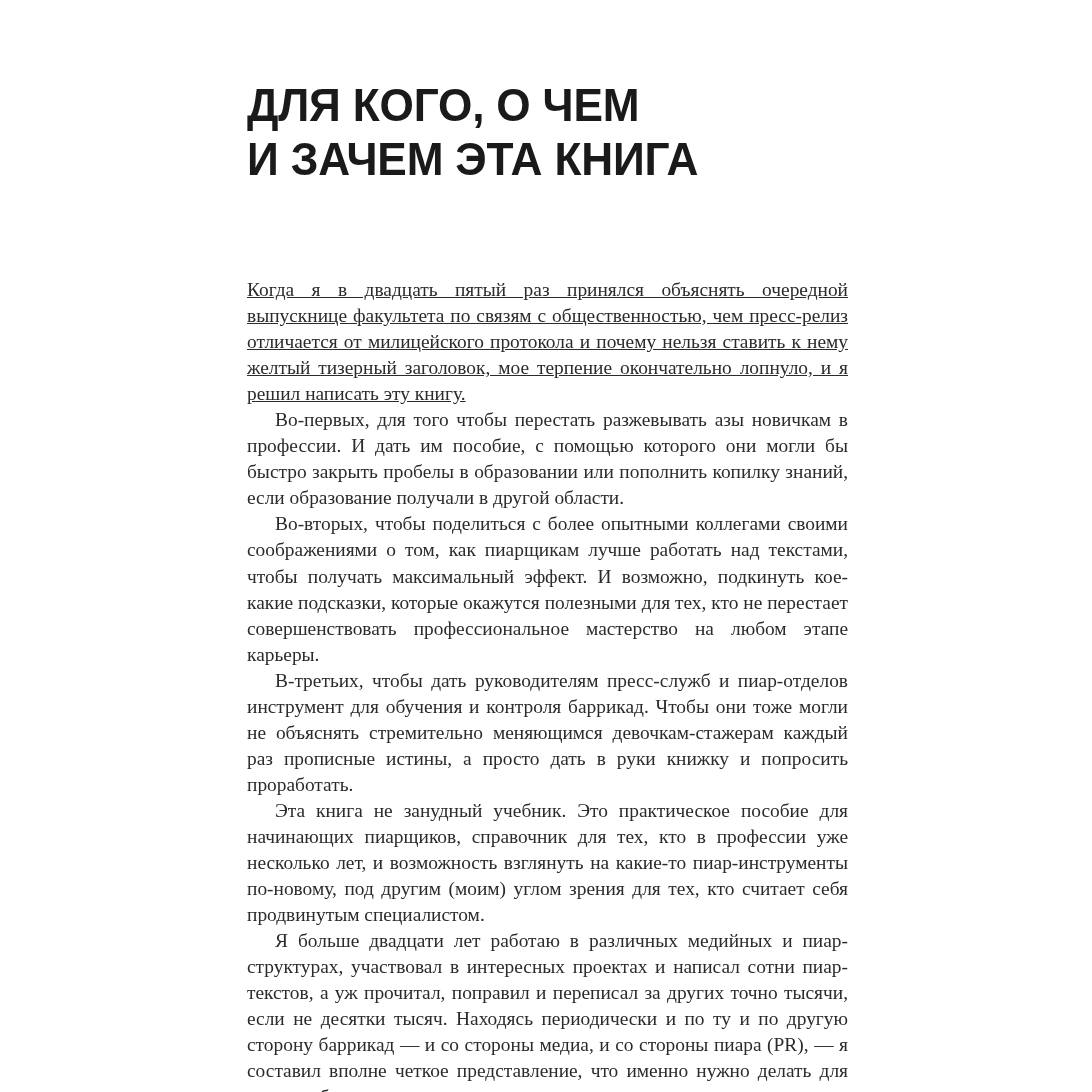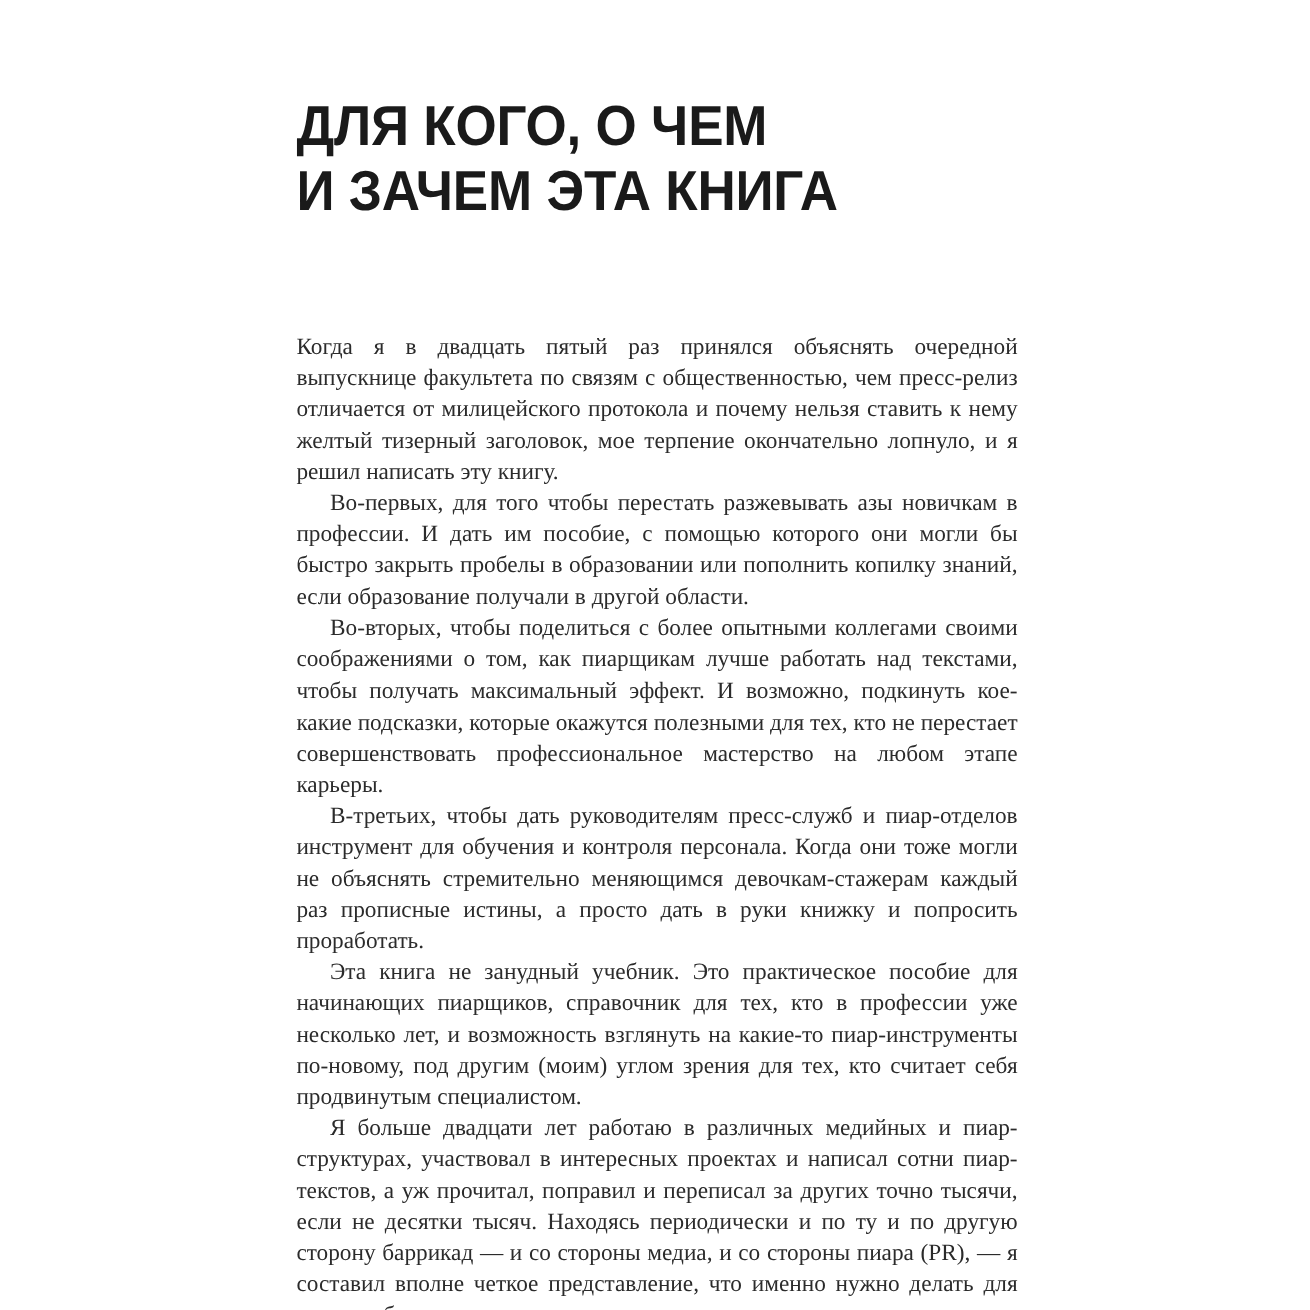--- a/index.html
+++ b/index.html
@@ -60,20 +60,21 @@
     line-height: 26.05px;
     text-align: justify;
     text-justify: inter-word;
     text-indent: 28px;
     hyphens: manual;
     word-spacing: 0px;
   }
 
   .body-column p.first-para {
     text-indent: 0;
+    text-decoration: underline;
   }
 
   .body-column p b,
   .body-column p .lead-in {
     font-weight: 400;
   }
 
   
   .clipped-tail {
     overflow: hidden;
@@ -90,20 +91,20 @@
   </h1>
 
   <div class="body-column">
 
     <p class="first-para"><span>Когда я в двадцать пятый раз принялся объяснять очередной выпускнице факультета по связям с общественностью, чем пресс-релиз отличается от милицейского протокола и почему нельзя ставить к нему желтый тизерный заголовок, мое терпение окончательно лопнуло, и я решил написать эту книгу.</span></p>
 
     <p><b class="lead-in">Во-первых</b><span>, для того чтобы перестать разжевывать азы новичкам в профессии. И дать им пособие, с помощью которого они могли бы быстро закрыть пробелы в образовании или пополнить копилку знаний, если образование получали в другой области.</span></p>
 
     <p><b class="lead-in">Во-вторых</b><span>, чтобы поделиться с более опытными коллегами своими соображениями о том, как пиарщикам лучше работать над текстами, чтобы получать максимальный эффект. И возможно, подкинуть кое-какие подсказки, которые окажутся полезными для тех, кто не перестает совершенствовать профессиональное мастерство на любом этапе карьеры.</span></p>
 
-    <p><b class="lead-in">В-третьих</b><span>, чтобы дать руководителям пресс-служб и пиар-отделов инструмент для обучения и контроля персонала. Когда они тоже могли не объяснять стремительно меняющимся девочкам-стажерам каждый раз прописные истины, а просто дать в руки книжку и попросить проработать.</span></p>
+    <p><b class="lead-in">В-третьих</b><span>, чтобы дать руководителям пресс-служб и пиар-отделов инструмент для обучения и контроля баррикад. Чтобы они тоже могли не объяснять стремительно меняющимся девочкам-стажерам каждый раз прописные истины, а просто дать в руки книжку и попросить проработать.</span></p>
 
     <p><span>Эта книга не занудный учебник. Это практическое пособие для начинающих пиарщиков, справочник для тех, кто в профессии уже несколько лет, и возможность взглянуть на какие-то пиар-инструменты по-новому, под другим (моим) углом зрения для тех, кто считает себя продвинутым специалистом.</span></p>
 
     <p class="clipped-tail"><span>Я больше двадцати лет работаю в различных медийных и пиар-структурах, участвовал в интересных проектах и написал сотни пиар-текстов, а уж прочитал, поправил и переписал за других точно тысячи, если не десятки тысяч. Находясь периодически и по ту и по другую сторону баррикад — и со стороны медиа, и со стороны пиара (PR), — я составил вполне четкое представление, что именно нужно делать для того, чтобы текст миновал корзину</span></p>
 
   </div>
 </div>
 
 </body></html>

